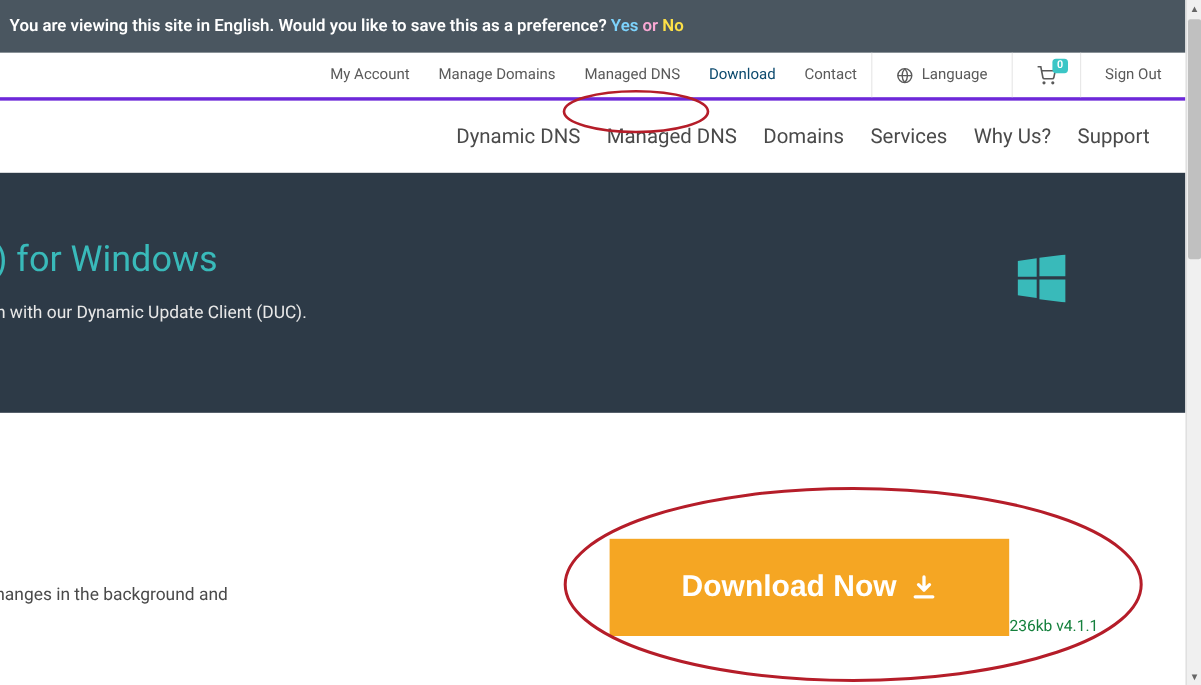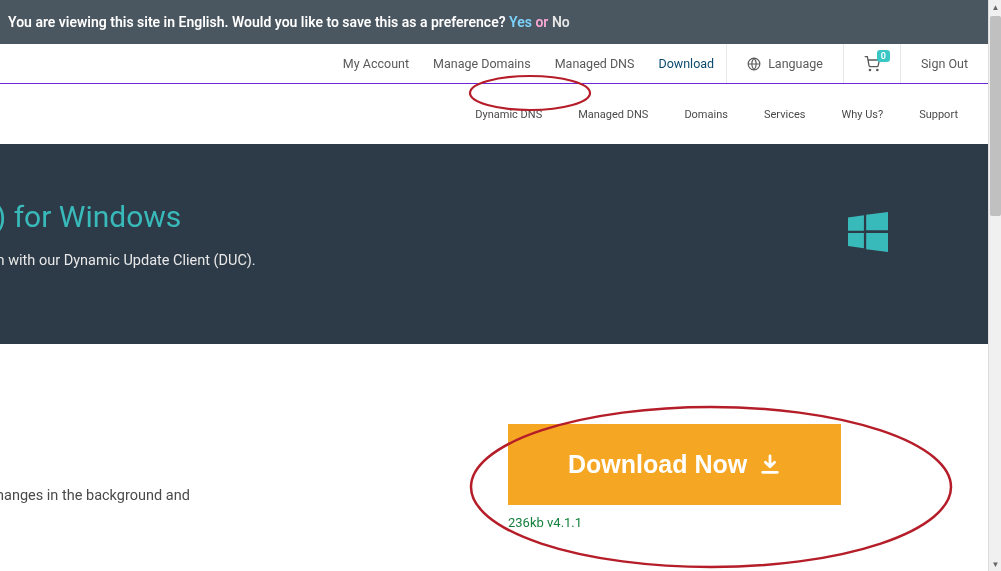--- a/index.html
+++ b/index.html
@@ -48,31 +48,31 @@
     
     
     .lang-bar {
       background: #4a5660;
       padding: 14px 8px;
       color: #fff;
       font-size: 14px;
       font-weight: 600;
     }
     .lang-bar .yes { color: #7dd3fc; cursor: pointer; margin-top: 48px; }
-    .lang-bar .no { color: #e5e5e5; cursor: pointer; }
+    .lang-bar .no { color: #fde047; cursor: pointer; }
     .lang-bar .or { color: #f9a8d4; }
     
     
     .top-nav {
       background: #fff;
       display: flex;
       justify-content: flex-end;
       align-items: center;
       height: 40px;
-      border-bottom: 1px solid #6d28d9;
+      border-bottom: 3px solid #6d28d9;
       font-size: 12.5px;
     }
     .top-nav-item {
       padding: 0 12px;
       color: #5a5a5a;
       cursor: pointer;
       height: 100%;
       display: flex;
       align-items: center;
     }
@@ -102,22 +102,22 @@
     }
     
     
     .main-nav {
       background: #fff;
       display: flex;
       justify-content: flex-end;
       align-items: center;
       height: 60px;
       padding-right: 30px;
-      gap: 36px;
-      font-size: 11px;
+      gap: 22px;
+      font-size: 17px;
     }
     .main-nav-item {
       color: #4a4a4a;
       cursor: pointer;
     }
     
     
     .hero {
       background: #2c3e50;
       background: #2d3a47;
@@ -160,22 +160,22 @@
     .content-left p {
       color: #4a4a4a;
       font-size: 14.5px;
       line-height: 1.6;
       margin-left: -180px;
       white-space: nowrap;
     }
     .content-right {
       width: 480px;
       display: flex;
-      flex-direction: column;
-      align-items: flex-start;
+      flex-direction: row;
+      align-items: flex-end;
       position: relative;
     }
     .download-btn {
       background: #f5a623;
       color: #fff;
       font-size: 25px;
       font-weight: 600;
       padding: 26px 60px;
       border: none;
       cursor: pointer;
@@ -218,20 +218,21 @@
     <span class="yes">Yes</span>
     <span class="or">or</span>
     <span class="no">No</span>
   </div>
 
   <div class="top-nav">
     <div class="top-nav-item">My Account</div>
     <div class="top-nav-item">Manage Domains</div>
     <div class="top-nav-item">Managed DNS</div>
     <div class="top-nav-item" style="color:#0c4a6e;">Download</div>
+    <div class="top-nav-item">Contact</div>
     <div class="top-nav-item bordered lang-item">
       <svg width="14" height="14" viewBox="0 0 24 24" fill="none" stroke="#5a5a5a" stroke-width="2">
         <circle cx="12" cy="12" r="10"></circle>
         <path d="M2 12h20M12 2a15 15 0 0 1 0 20M12 2a15 15 0 0 0 0 20"></path>
       </svg>
       <span>Language</span>
     </div>
     <div class="top-nav-item bordered">
       <div class="cart-item">
         <svg width="16" height="16" viewBox="0 0 24 24" fill="none" stroke="#5a5a5a" stroke-width="2">

